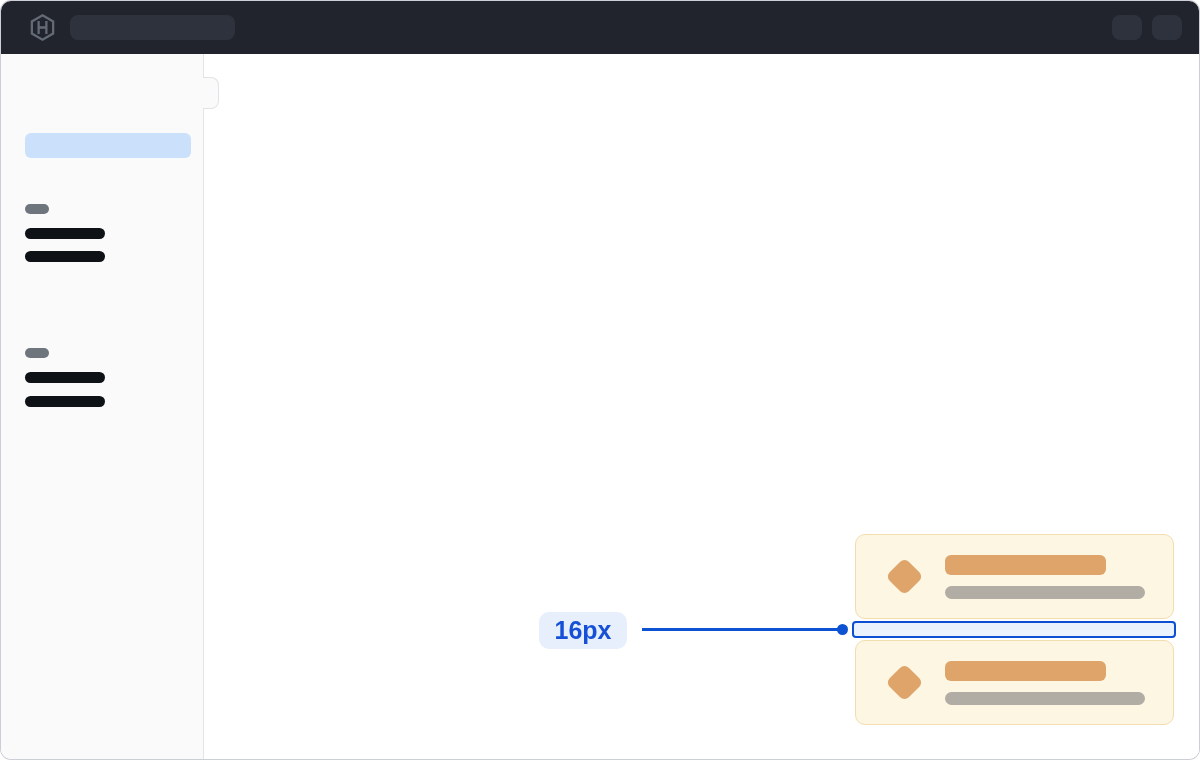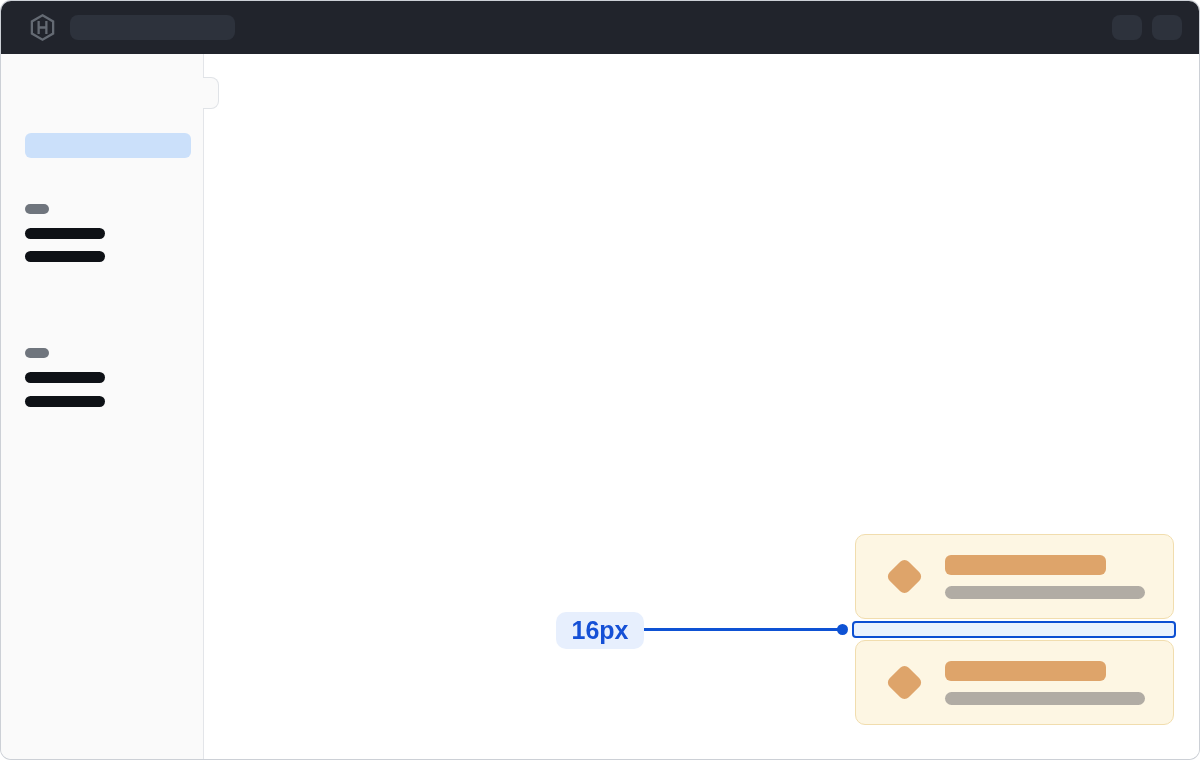--- a/index.html
+++ b/index.html
@@ -135,21 +135,21 @@
     position: absolute;
     left: 851px; top: 620px;
     width: 324px; height: 17px;
     background: #eaf2fd;
     border: 2.5px solid #0c4fd2;
     border-radius: 4px;
     z-index: 2;
   }
   .ann-label {
     position: absolute;
-    left: 555px; top: 611px;
+    left: 538px; top: 611px;
     width: 88px; height: 37px;
     border-radius: 10px;
     background: #e7effd;
     color: #1550d6;
     font-size: 25px;
     font-weight: 600;
     display: flex; align-items: center; justify-content: center;
     z-index: 2;
   }
   .ann-line {

